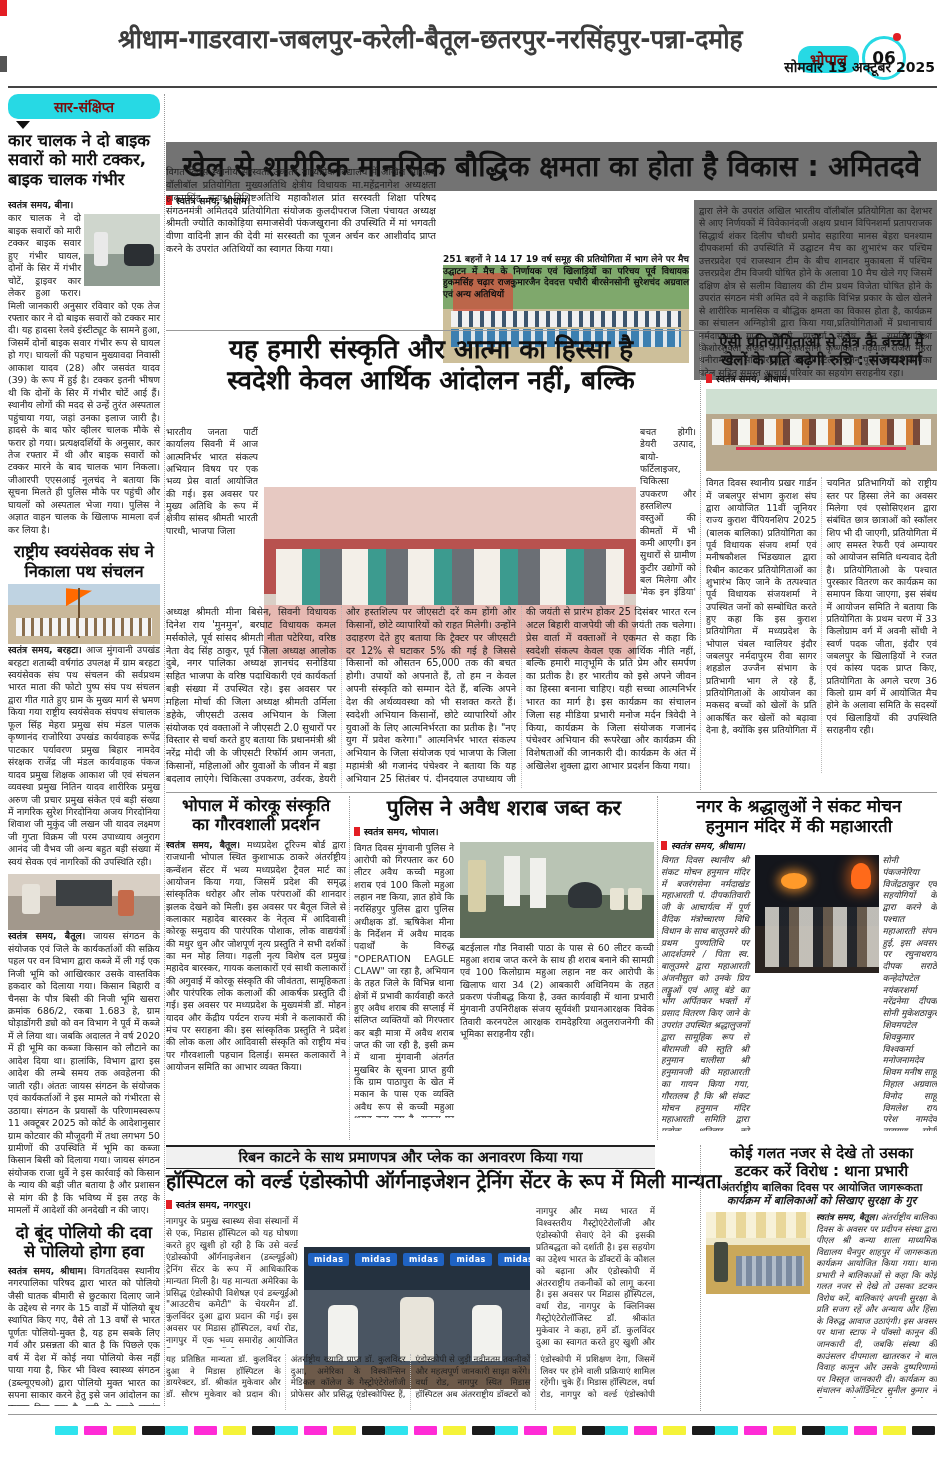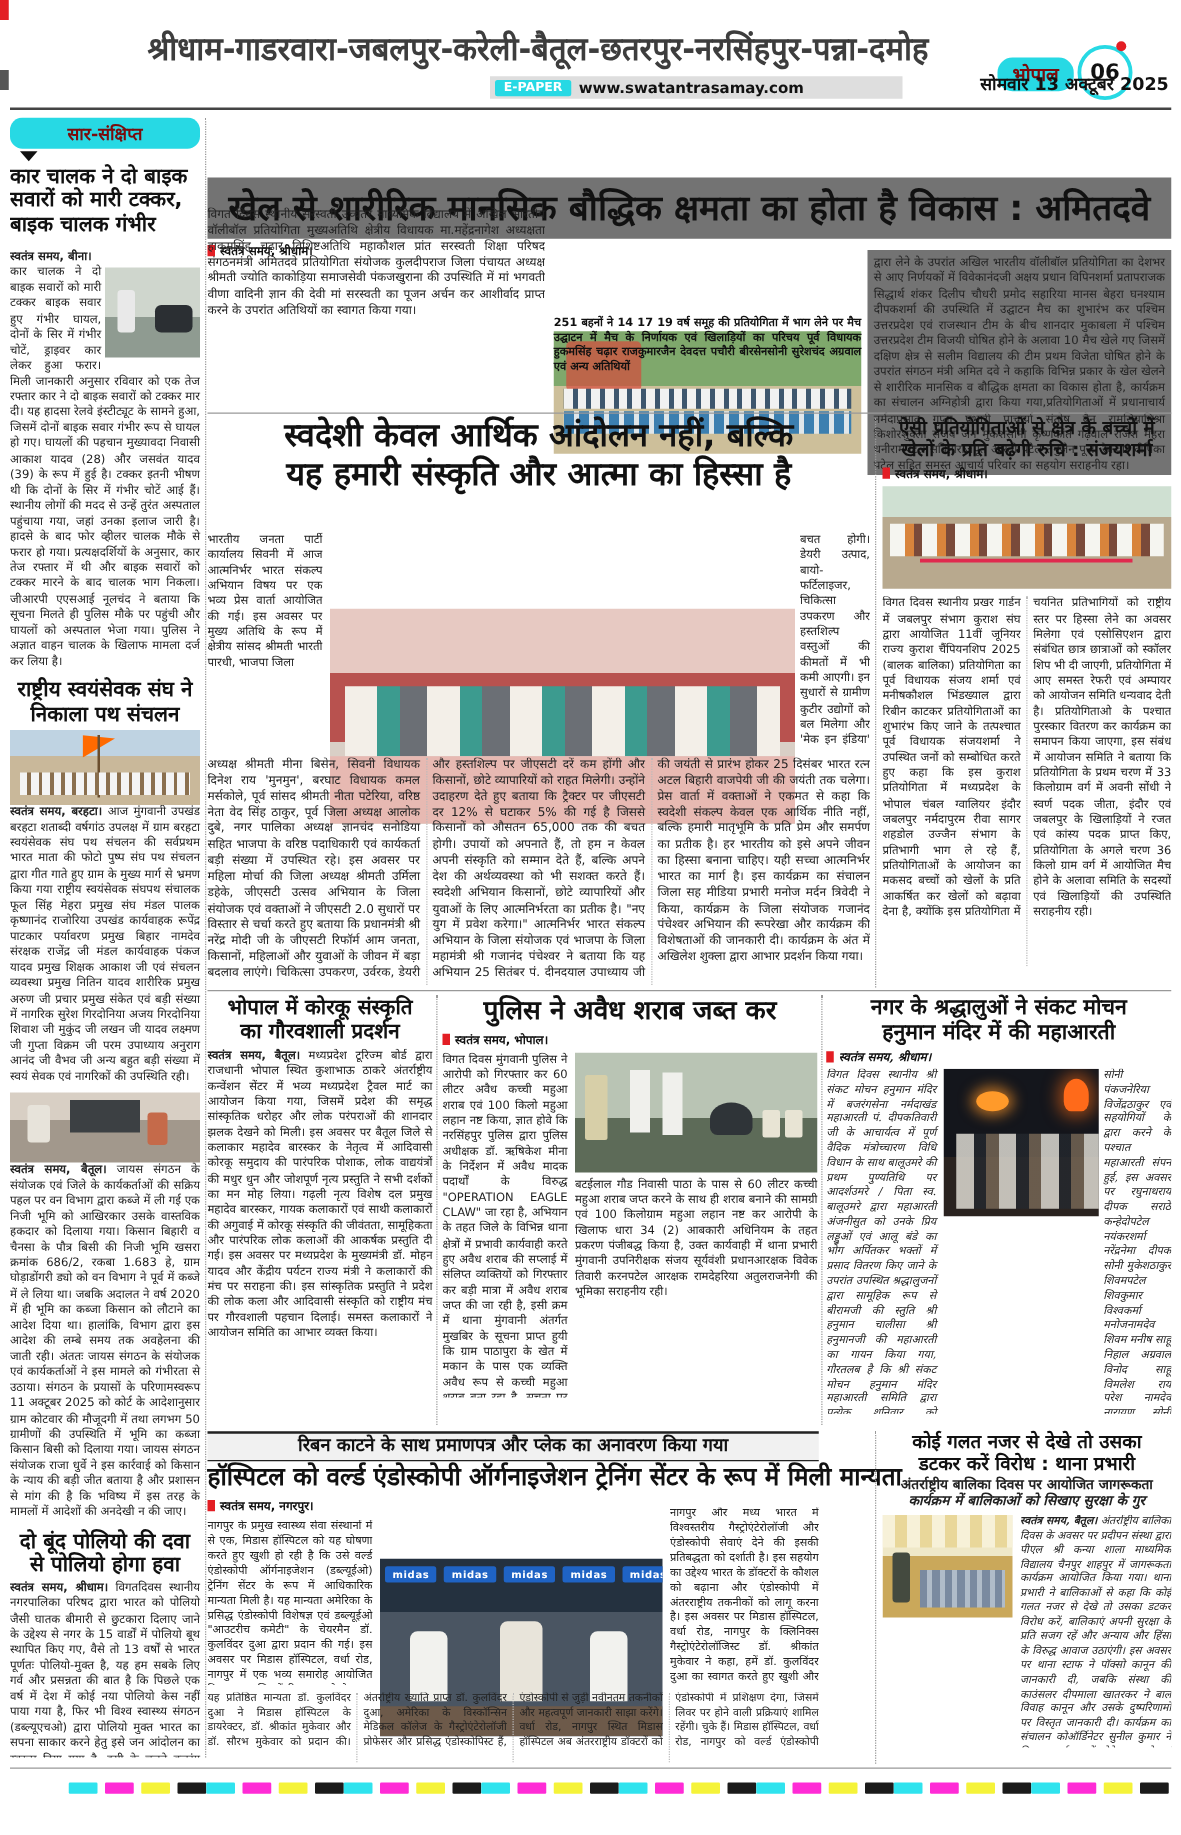--- a/index.html
+++ b/index.html
@@ -30,24 +30,20 @@
 <div class="page">
 
   <div class="abs" style="left:0;top:30;width:7px;height:16px;background:#e31e24;"></div>
   <div class="abs" style="left:0;top:56px;width:7px;height:16px;background:#555;"></div>
 
   <div class="abs" style="left:0;top:0;width:945px;height:90px;">
     <div class="abs" style="left:118px;top:20px;width:650px;font-size:26px;font-weight:bold;color:#3d3d3d;white-space:nowrap;transform:scaleX(0.95);transform-origin:left;">श्रीधाम-गाडरवारा-जबलपुर-करेली-बैतूल-छतरपुर-नरसिंहपुर-पन्ना-दमोह</div>
     <div class="abs chip" style="left:798px;top:46px;padding:3px 12px 4px 12px;border-radius:12px;font-size:15px;color:#7a0c0c;">भोपाल</div>
     <div class="abs" style="left:862px;top:36px;width:38px;height:38px;border-radius:50%;background:#fff;border:3px solid #27d9e4;display:flex;align-items:center;justify-content:center;font-size:17px;font-weight:bold;color:#111;">06</div>
     <div class="abs" style="left:893px;top:33px;width:8px;height:8px;border-radius:50%;background:#e31e24;"></div>
-    <div class="abs" style="left:392px;top:61px;width:330px;height:18px;background:#dedede;display:flex;align-items:center;gap:6px;padding-left:4px;box-sizing:border-box;">
-      <span class="chip" style="font-size:10px;padding:1px 7px;">E-PAPER</span>
-      <span style="font-size:12px;color:#111;font-weight:bold;">www.swatantrasamay.com</span>
-    </div>
     <div class="abs" style="left:745px;top:57px;width:190px;text-align:right;font-size:14px;font-weight:bold;color:#111;">सोमवार 13 अक्टूबर 2025</div>
     <div class="abs hsep" style="left:8px;top:86px;width:929px;border-top-width:2px;"></div>
   </div>
 
   <div class="abs" style="left:8px;top:94px;width:152px;height:1312px;overflow:hidden;border-right:1px dotted #999;padding-right:4px;box-sizing:content-box;">
     <div class="chip" style="text-align:center;font-size:14px;color:#7a0c0c;border-radius:10px;padding:3px 0;">सार-संक्षिप्त</div>
     <div style="width:0;height:0;border-left:7px solid transparent;border-right:7px solid transparent;border-top:8px solid #111;margin:2px 0 2px 8px;"></div>
 
     <div>
       <div class="hl" style="font-size:16.5px;margin:2px 0 4px 0;text-align:left;">कार चालक ने दो बाइक सवारों को मारी टक्कर, बाइक चालक गंभीर</div>
@@ -106,22 +102,22 @@
       <div class="abs" style="left:10px;top:8px;width:60px;height:40px;background:#d64a3c;opacity:.7;border-radius:4px;"></div>
       <div class="abs" style="left:8px;top:46px;width:230px;height:16px;background:repeating-linear-gradient(90deg,#f1f1f1 0 7px,#3d566e 7px 11px);"></div>
       <div class="abs" style="left:8px;top:64px;width:230px;height:18px;background:repeating-linear-gradient(90deg,#3c7fb0 0 8px,#dfe6ea 8px 12px);"></div>
     </div>
     <div class="abs cap" style="left:277px;top:160px;width:246px;">251 बहनों ने 14 17 19 वर्ष समूह की प्रतियोगिता में भाग लेने पर मैच उद्घाटन में मैच के निर्णायक एवं खिलाड़ियों का परिचय पूर्व विधायक हुकमसिंह चढ़ार राजकुमारजैन देवदत्त पचौरी बीरसेनसोनी सुरेशचंद अग्रवाल एवं अन्य अतिथियों</div>
     <div class="abs cream body-txt" style="left:528px;top:58px;width:233px;height:170px;padding:5px;font-size:9.3px;overflow:hidden;">द्वारा लेने के उपरांत अखिल भारतीय वॉलीबॉल प्रतियोगिता का देशभर से आए निर्णयकों में विवेकानंदजी अक्षय प्रधान विपिनशर्मा प्रतापराजक सिद्धार्थ शंकर दिलीप चौधरी प्रमोद सहारिया मानस बेहरा घनश्याम दीपकशर्मा की उपस्थिति में उद्घाटन मैच का शुभारंभ कर पश्चिम उत्तरप्रदेश एवं राजस्थान टीम के बीच शानदार मुकाबला में पश्चिम उत्तरप्रदेश टीम विजयी घोषित होने के अलावा 10 मैच खेले गए जिसमें दक्षिण क्षेत्र से सलीम विद्यालय की टीम प्रथम विजेता घोषित होने के उपरांत संगठन मंत्री अमित दवे ने कहाकि विभिन्न प्रकार के खेल खेलने से शारीरिक मानसिक व बौद्धिक क्षमता का विकास होता है, कार्यक्रम का संचालन अग्निहोत्री द्वारा किया गया,प्रतियोगिताओं में प्रधानाचार्य नर्मदाप्रसाद गुप्ता प्रभारी प्राचार्या संतोष बैन रामसियामिश्रा किशोरशुक्ला संजय जैन मुकेशसोनी कृष्णकांत गढ़ेवाल राजेश मेहरा धनीरामपटेल सविताराजपूत आरती पटेल तनुजैन पूजा रैकवार दीपिका पटेल सहित समस्त आचार्य परिवार का सहयोग सराहनीय रहा।</div>
   </div>
   <div class="abs hsep" style="left:166px;top:330px;width:771px;border-top:1px solid #999;"></div>
 
   <div class="abs" style="left:166px;top:334px;width:530px;height:456px;">
+    <div class="hl" style="font-size:26px;">यह हमारी संस्कृति और आत्मा का हिस्सा है</div>
     <div class="hl" style="font-size:26px;">स्वदेशी केवल आर्थिक आंदोलन नहीं, बल्कि</div>
-    <div class="hl" style="font-size:26px;">यह हमारी संस्कृति और आत्मा का हिस्सा है</div>
     <div class="abs body-txt" style="left:0;top:92px;width:92px;height:172px;font-size:9.2px;overflow:hidden;">भारतीय जनता पार्टी कार्यालय सिवनी में आज आत्मनिर्भर भारत संकल्प अभियान विषय पर एक भव्य प्रेस वार्ता आयोजित की गई। इस अवसर पर मुख्य अतिथि के रूप में क्षेत्रीय सांसद श्रीमती भारती पारधी, भाजपा जिला</div>
     <div class="photo abs" style="left:98px;top:92px;width:372px;height:172px;background:linear-gradient(180deg,#e7c9c2 0 30%,#b8524f 30% 62%,#d9cfc6 62% 100%);">
       <div class="abs" style="left:12px;top:62px;width:348px;height:56px;background:repeating-linear-gradient(90deg,#f3efe8 0 26px,#3c9b8f 26px 44px,#6b6f75 44px 66px);"></div>
       <div class="abs" style="left:0;top:118px;width:372px;height:54px;background:#e7b9b2;"></div>
     </div>
     <div class="abs body-txt" style="left:474px;top:92px;width:56px;height:172px;font-size:9.2px;overflow:hidden;">बचत होगी। डेयरी उत्पाद, बायो-फर्टिलाइजर, चिकित्सा उपकरण और हस्तशिल्प वस्तुओं की कीमतों में भी कमी आएगी। इन सुधारों से ग्रामीण कुटीर उद्योगों को बल मिलेगा और 'मेक इन इंडिया' को नई गति मिलेगी। विधायक दिनेश राय 'मुनमुन' ने कहा "यह अभियान भारत की समृद्धि का अभियान है।"</div>
     <div class="abs body-txt cols3" style="left:0;top:272px;width:530px;height:182px;overflow:hidden;">अध्यक्ष श्रीमती मीना बिसेन, सिवनी विधायक दिनेश राय 'मुनमुन', बरघाट विधायक कमल मर्सकोले, पूर्व सांसद श्रीमती नीता पटेरिया, वरिष्ठ नेता वेद सिंह ठाकुर, पूर्व जिला अध्यक्ष आलोक दुबे, नगर पालिका अध्यक्ष ज्ञानचंद सनोडिया सहित भाजपा के वरिष्ठ पदाधिकारी एवं कार्यकर्ता बड़ी संख्या में उपस्थित रहे। इस अवसर पर महिला मोर्चा की जिला अध्यक्ष श्रीमती उर्मिला डहेके, जीएसटी उत्सव अभियान के जिला संयोजक एवं वक्ताओं ने जीएसटी 2.0 सुधारों पर विस्तार से चर्चा करते हुए बताया कि प्रधानमंत्री श्री नरेंद्र मोदी जी के जीएसटी रिफॉर्म आम जनता, किसानों, महिलाओं और युवाओं के जीवन में बड़ा बदलाव लाएंगे। चिकित्सा उपकरण, उर्वरक, डेयरी और हस्तशिल्प पर जीएसटी दरें कम होंगी और किसानों, छोटे व्यापारियों को राहत मिलेगी। उन्होंने उदाहरण देते हुए बताया कि ट्रैक्टर पर जीएसटी दर 12% से घटाकर 5% की गई है जिससे किसानों को औसतन 65,000 तक की बचत होगी। उपायों को अपनाते हैं, तो हम न केवल अपनी संस्कृति को सम्मान देते हैं, बल्कि अपने देश की अर्थव्यवस्था को भी सशक्त करते हैं। स्वदेशी अभियान किसानों, छोटे व्यापारियों और युवाओं के लिए आत्मनिर्भरता का प्रतीक है। "नए युग में प्रवेश करेगा।" आत्मनिर्भर भारत संकल्प अभियान के जिला संयोजक एवं भाजपा के जिला महामंत्री श्री गजानंद पंचेश्वर ने बताया कि यह अभियान 25 सितंबर पं. दीनदयाल उपाध्याय जी की जयंती से प्रारंभ होकर 25 दिसंबर भारत रत्न अटल बिहारी वाजपेयी जी की जयंती तक चलेगा। प्रेस वार्ता में वक्ताओं ने एकमत से कहा कि स्वदेशी संकल्प केवल एक आर्थिक नीति नहीं, बल्कि हमारी मातृभूमि के प्रति प्रेम और समर्पण का प्रतीक है। हर भारतीय को इसे अपने जीवन का हिस्सा बनाना चाहिए। यही सच्चा आत्मनिर्भर भारत का मार्ग है। इस कार्यक्रम का संचालन जिला सह मीडिया प्रभारी मनोज मर्दन त्रिवेदी ने किया, कार्यक्रम के जिला संयोजक गजानंद पंचेश्वर अभियान की रूपरेखा और कार्यक्रम की विशेषताओं की जानकारी दी। कार्यक्रम के अंत में अखिलेश शुक्ला द्वारा आभार प्रदर्शन किया गया।</div>
   </div>
   <div class="abs vsep" style="left:700px;top:334px;height:456px;"></div>
 

